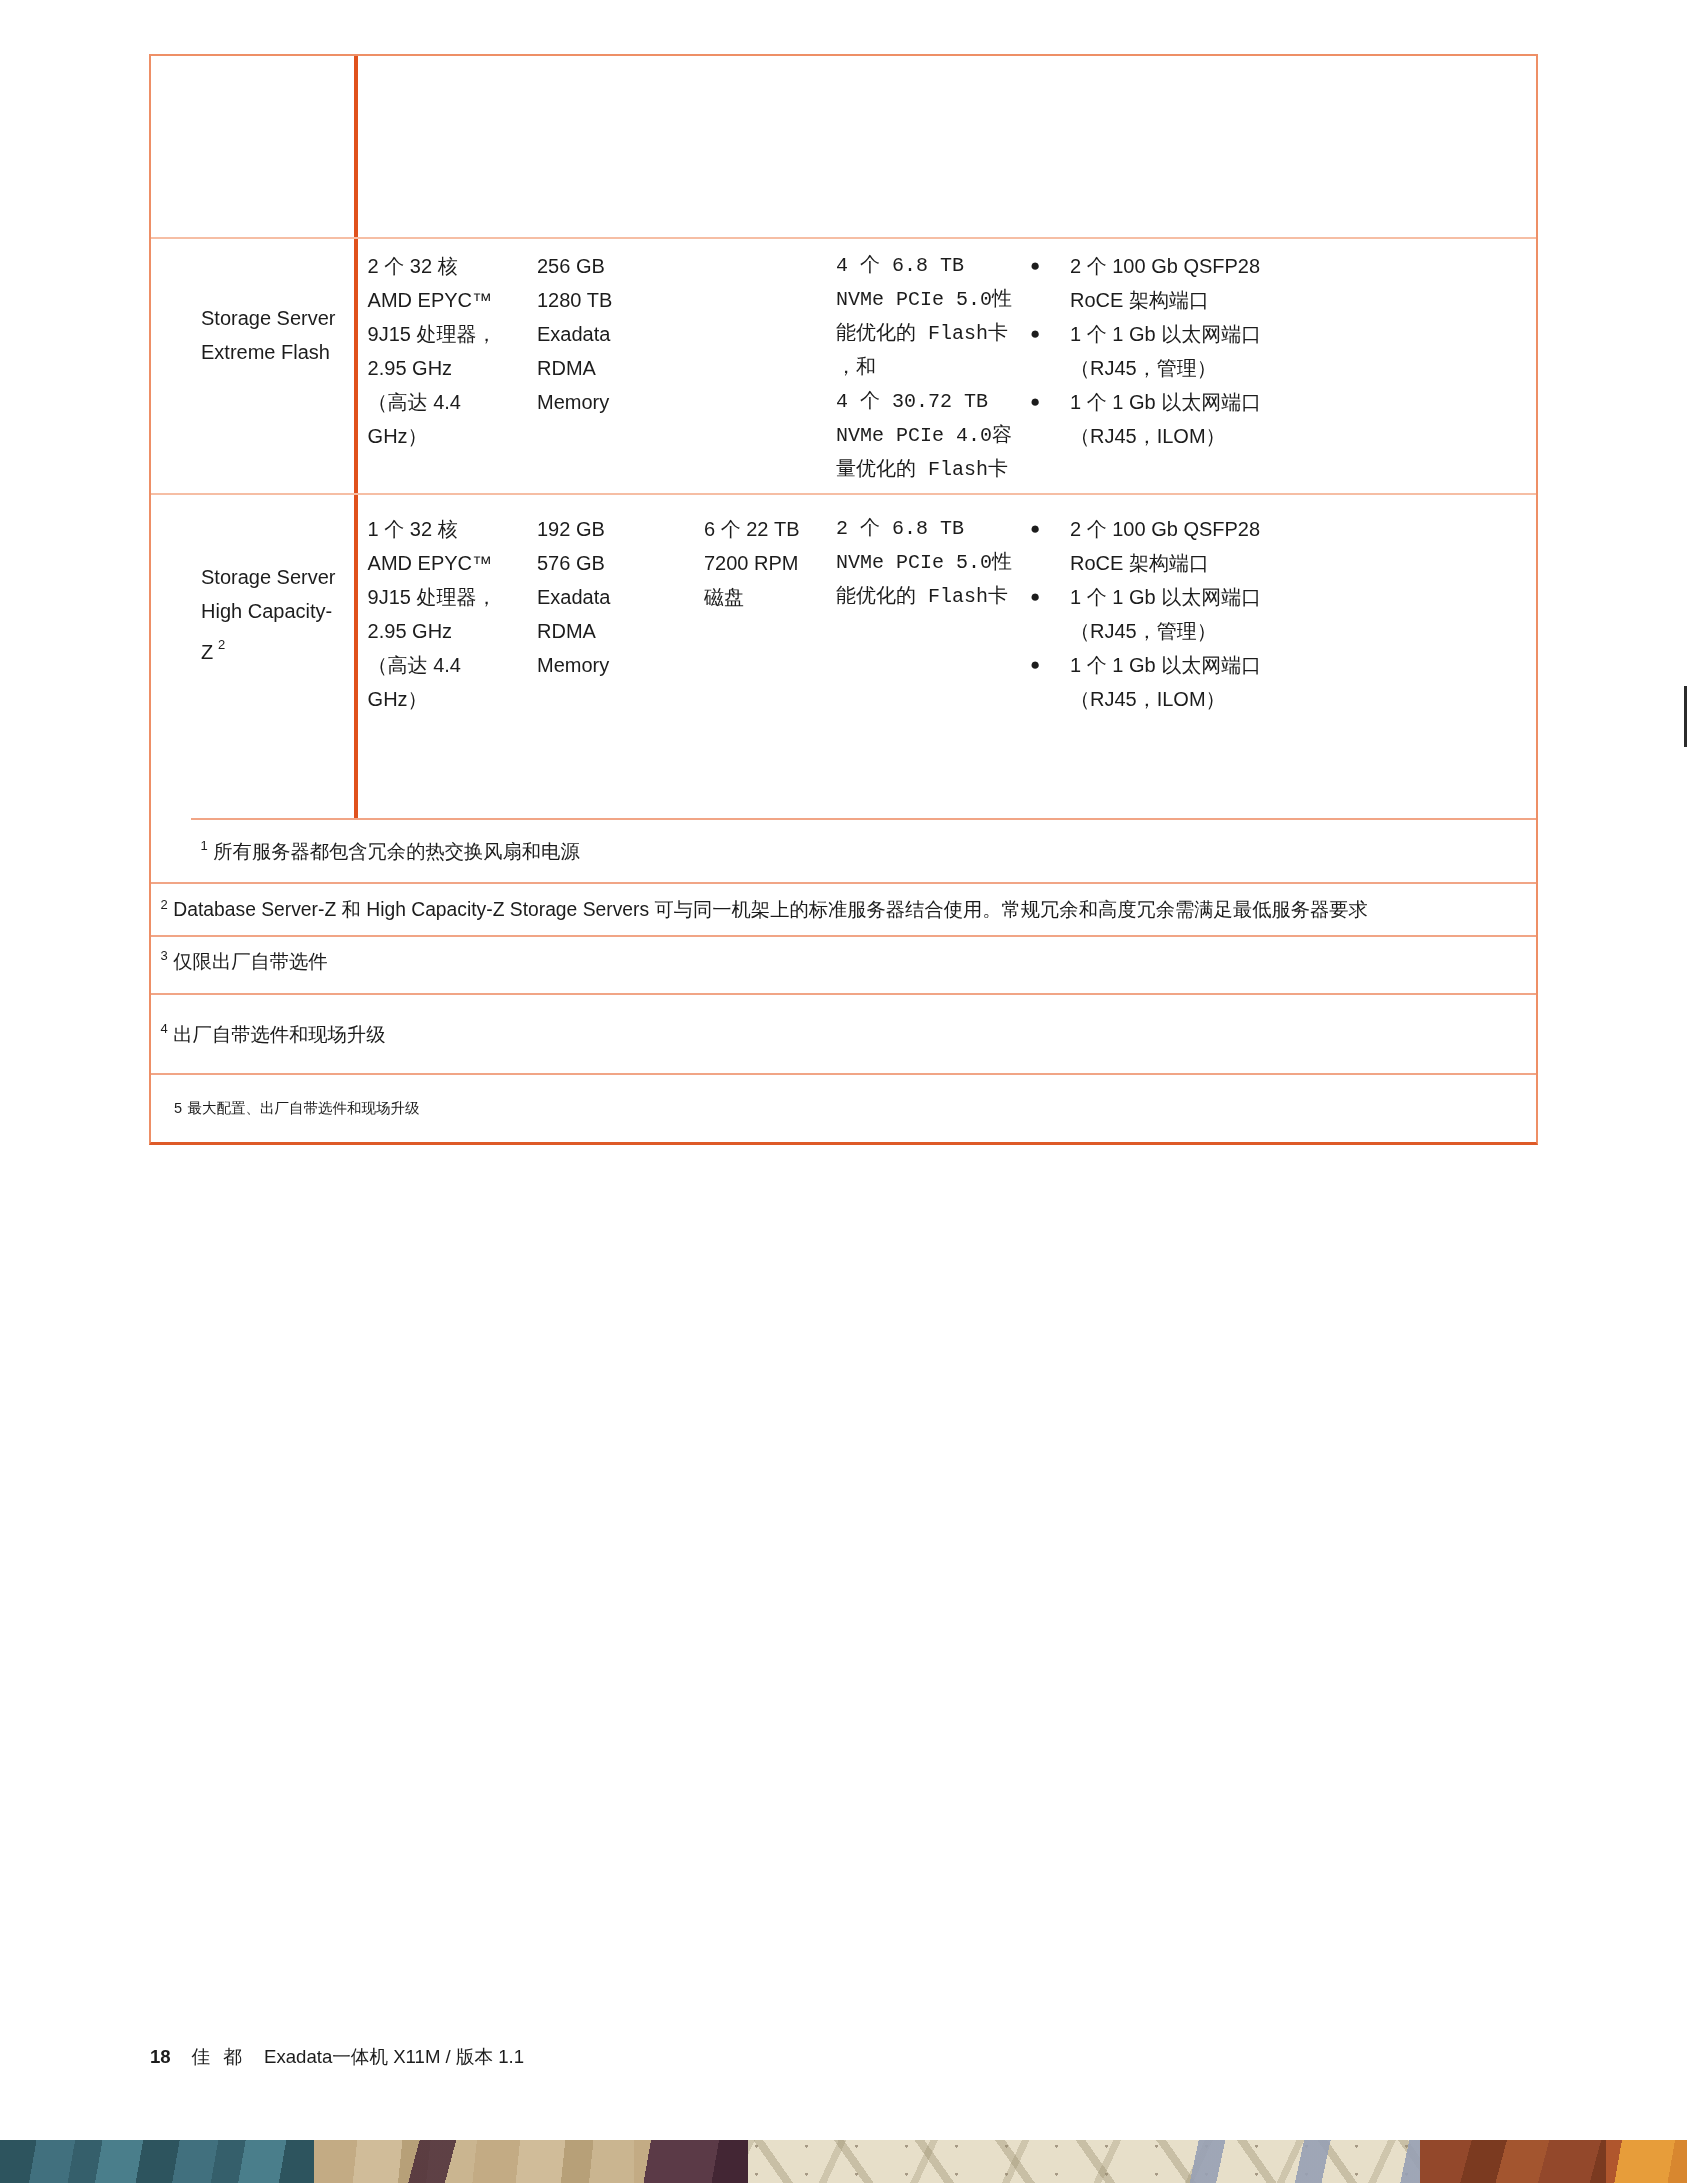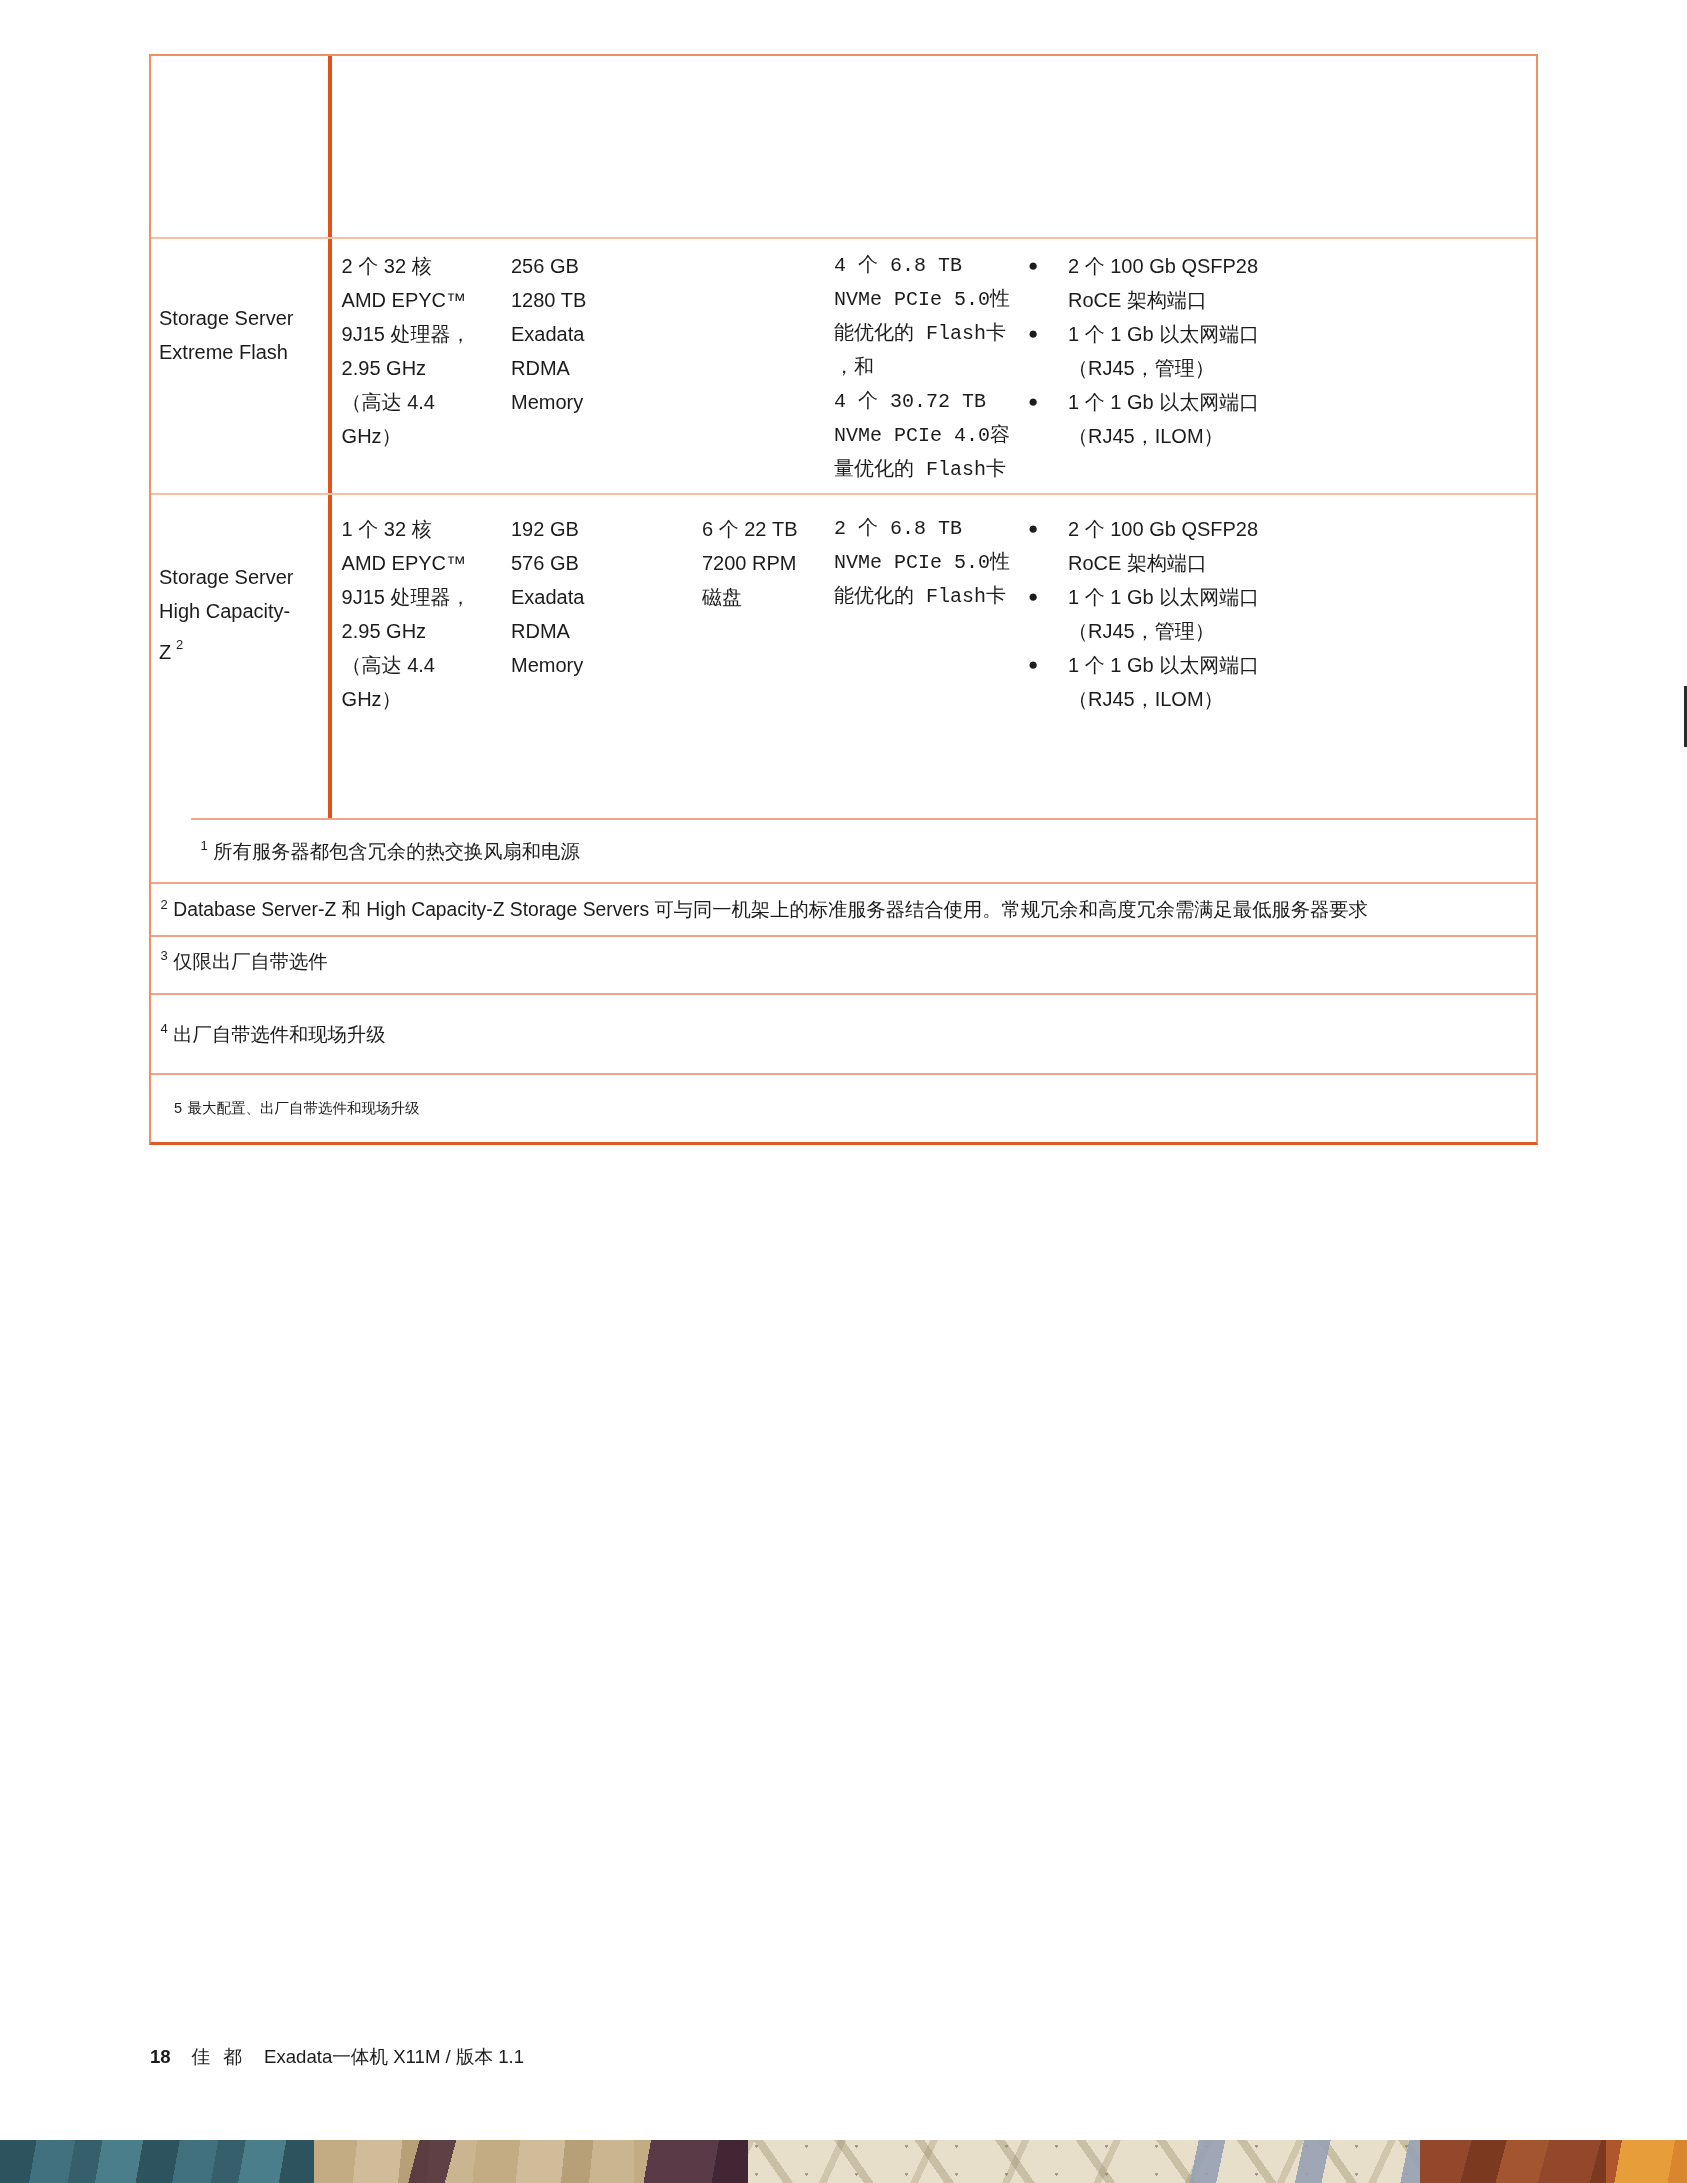--- a/index.html
+++ b/index.html
@@ -19,26 +19,26 @@
   .spec-table{
     position:absolute;left:149px;top:54px;width:1389px;
     border:2.1px solid var(--outer);
     border-bottom:3.4px solid var(--bottom);
     background:#fff;
   }
   .body-row{display:flex;}
   .header-row{height:181px;}
   .row1{height:256px;border-top:2.1px solid var(--divider);}
   .row2{height:325px;border-top:2.1px solid var(--divider);}
-  .cell-label{flex:0 0 181px;border-right:4.1px solid var(--coldiv);padding-left:8px;}
+  .cell-label{flex:0 0 181px;border-right:4.1px solid var(--coldiv);padding-left:24px;margin-left:26px;}
   .cell-content{flex:1;display:flex;}
   .col{flex:0 0 auto;}
   .col-cpu{width:179px;padding-left:9.6px;}
   .col-mem{width:167px;}
-  .col-disk{width:132px;margin-left:24px;}
+  .col-disk{width:132px;}
   .col-flash{width:194px;font-family:Liberation Mono, monospace;}
   .col-net{flex:1 1 auto;}
   .line{font-size:20px;line-height:34px;white-space:nowrap;}
   .pt-body1{padding-top:10.3px;}
   .pt-label1{padding-top:62px;}
   .pt-body2{padding-top:16.5px;}
   .pt-label2{padding-top:65px;}
   .lbl-sup{font-size:13px;vertical-align:9.6px;margin-left:4.8px;}
 
   .net-item{display:flex;}

